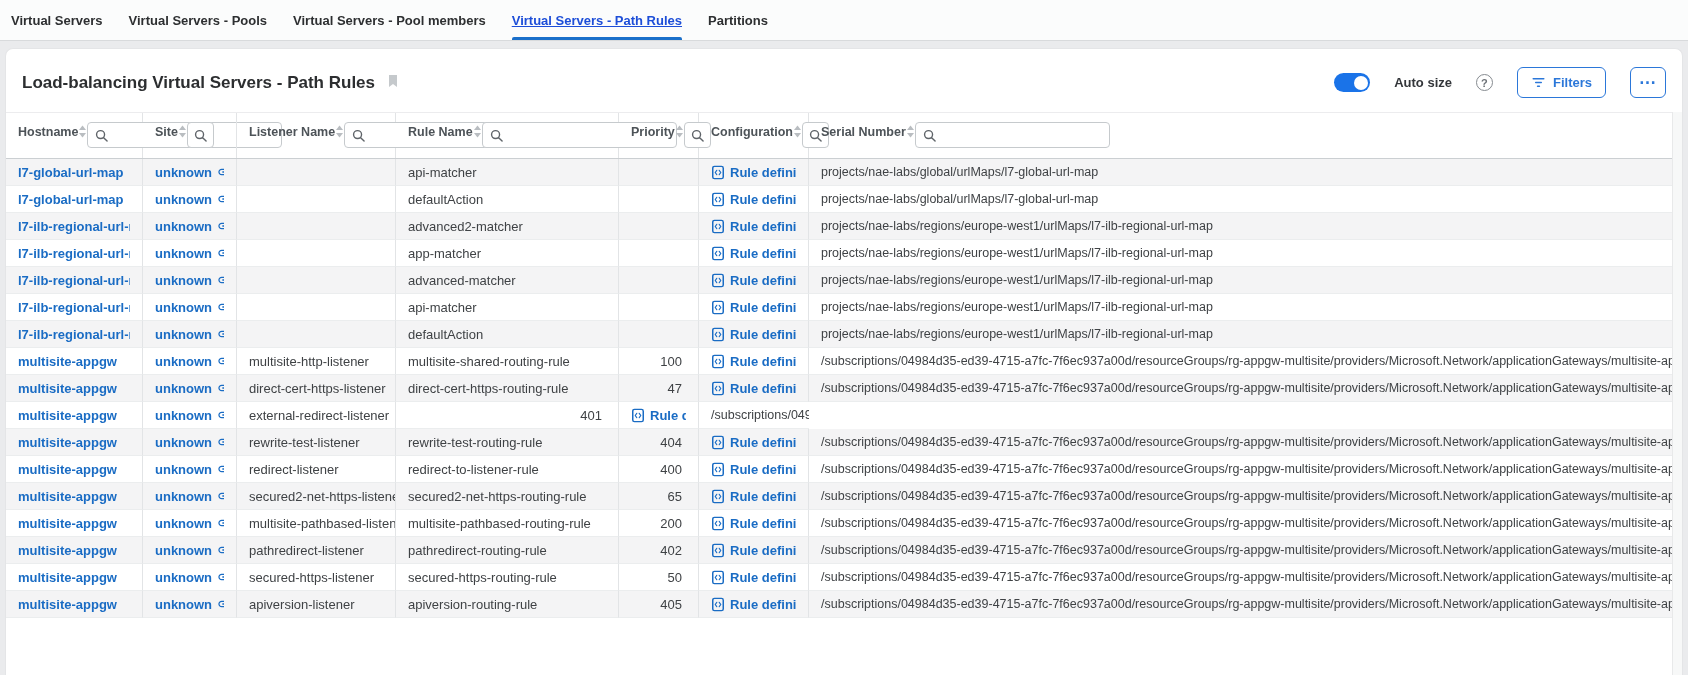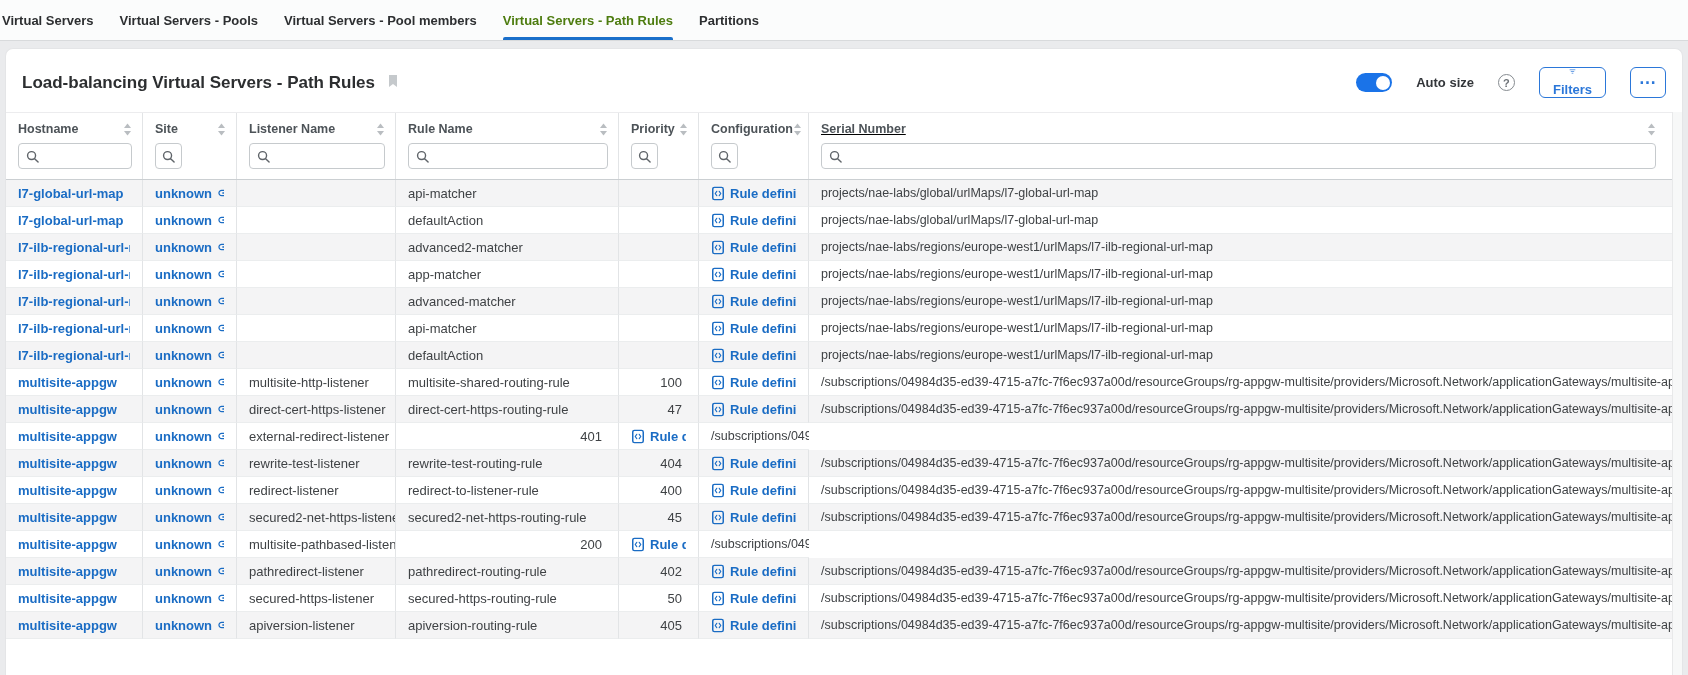--- a/index.html
+++ b/index.html
@@ -1,24 +1,24 @@
 <!DOCTYPE html>
 <html><head>
 <meta charset="utf-8">
 <style>
   * { box-sizing: border-box; margin: 0; padding: 0; }
   html,body { width:1688px; height:675px; overflow:hidden; background:#eaebed;
               font-family:"Liberation Sans", sans-serif; }
 
   
   .tabbar { height:41px; background:#fbfcfc; border-bottom:1px solid #d8dadc;
-            display:flex; align-items:stretch; padding:0 2px; gap:26px; }
+            display:flex; align-items:stretch; padding:0 11px; gap:26px; }
   .tab { display:flex; align-items:center; font-size:13px; font-weight:700;
          color:#2d2f31; cursor:pointer; position:relative; white-space:nowrap; }
-  .tab.active { color:#4d7c0f; }
+  .tab.active { color:#1d4ed8;text-decoration:underline; }
   .tab.active::after { content:""; position:absolute; left:0; right:0; bottom:0;
          height:3px; background:#1a6fca; border-radius:2px 2px 0 0; }
 
   
   .card { margin:7px 5px 0; background:#fff; border:1px solid #e4e5e7; border-bottom:none;
           border-radius:8px 8px 0 0; height:627px; overflow:hidden; }
   .card-header { display:flex; align-items:center; justify-content:space-between;
                  padding:18px 16px 14px; }
   .title-wrap { display:flex; align-items:flex-start; gap:10px; }
   .page-title { font-size:17px; font-weight:700; color:#2c2e30; }
@@ -28,33 +28,33 @@
   .toggle { width:36px; height:19px; border-radius:10px; background:#1a73e8;
             position:relative; cursor:pointer; flex:none; }
   .toggle .knob { position:absolute; top:2.5px; right:2.5px; width:14px; height:14px;
             border-radius:50%; background:#fff; }
   .toggle-label { font-size:13px; font-weight:600; color:#33363a; }
   .help { width:17px; height:17px; border:1.5px solid #868b90; border-radius:50%;
           color:#6d7277; font-size:11px; font-weight:700; display:flex;
           align-items:center; justify-content:center; cursor:pointer; }
   .btn { height:31px; background:#fff; border:1px solid #2b77d9; border-radius:6px;
          color:#2b77d9; font-size:13px; font-weight:700; display:flex; align-items:center;
-         gap:7px; padding:0 13px; cursor:pointer; font-family:inherit;flex-direction:column; }
+         gap:7px; padding:0 13px; cursor:pointer; font-family:inherit; }
   .btn.icon-only { width:36px; justify-content:center; padding:0; font-size:17px;
                    letter-spacing:1px; }
 
   
   .table-wrap { position:relative; --cols:137px 94px 159px 223px 80px 110px 1fr; }
   .vscroll { position:absolute; top:0; right:0; bottom:-600px; width:10px;
              background:#f7f8f8; border-left:1px solid #e8e9ea; z-index:5; }
   .thead { display:grid; grid-template-columns:var(--cols); border-top:1px solid #ececee;
            border-bottom:1px solid #cbcfd2; }
   .hcell { padding:9px 10px 10px 12px; border-right:1px solid #e2e4e6;
-           display:flex; flex-direction:column; min-width:0; }
-  .hcell:last-child { border-right:none; padding-right:26px;text-decoration:underline; }
+           display:flex; flex-direction:row; min-width:0; }
+  .hcell:last-child { border-right:none; padding-right:26px; }
   .hcell .top { display:flex; align-items:center; justify-content:space-between;
                 margin-bottom:7px; }
   .hlabel { font-size:12.5px; font-weight:700; color:#4d5358; white-space:nowrap; }
   .sortbtn { background:none; border:none; padding:0; cursor:pointer; line-height:0; }
   .searchbox { height:26px; border:1px solid #c6cacd; border-radius:4px; background:#fff;
                display:flex; align-items:center; gap:5px; padding:0 7px; }
   .searchbox input { border:none; outline:none; flex:1; min-width:0; font-size:12.5px;
                font-family:inherit; color:#333; background:transparent; }
   .searchbox.compact { width:27px; flex:none; justify-content:center; padding:0; }
 
@@ -561,21 +561,21 @@
     <div class="cell">
       <a class="blue-link">
               <span>unknown</span>
               <svg class="icn" width="16" height="16" viewBox="0 0 24 24">
     <path fill="#1a6cc4" d="M3.9 12c0-1.71 1.39-3.1 3.1-3.1h4V7H7c-2.76 0-5 2.24-5 5s2.24 5 5 5h4v-1.9H7c-1.71 0-3.1-1.39-3.1-3.1zM8 13h8v-2H8v2zm9-6h-4v1.9h4c1.71 0 3.1 1.39 3.1 3.1s-1.39 3.1-3.1 3.1h-4V17h4c2.76 0 5-2.24 5-5s-2.24-5-5-5z"></path>
   </svg>
             </a>
     </div>
     <div class="cell">secured2-net-https-listener</div>
     <div class="cell">secured2-net-https-routing-rule</div>
-    <div class="cell num">45</div>
+    <div class="cell num">65</div>
     <div class="cell">
       <a class="blue-link">
               <svg class="icn" width="14" height="15" viewBox="0 0 16 17">
     <rect x="2" y="1.5" width="12" height="14" rx="2" fill="none" stroke="#1a6cc4" stroke-width="1.7"></rect>
     <polyline points="6.6,6 4.8,8.5 6.6,11" fill="none" stroke="#1a6cc4" stroke-width="1.3" stroke-linecap="round" stroke-linejoin="round"></polyline>
     <polyline points="9.4,6 11.2,8.5 9.4,11" fill="none" stroke="#1a6cc4" stroke-width="1.3" stroke-linecap="round" stroke-linejoin="round"></polyline>
   </svg>
               <span>Rule definition</span>
             </a>
     </div>
@@ -587,20 +587,21 @@
     </div>
     <div class="cell">
       <a class="blue-link">
               <span>unknown</span>
               <svg class="icn" width="16" height="16" viewBox="0 0 24 24">
     <path fill="#1a6cc4" d="M3.9 12c0-1.71 1.39-3.1 3.1-3.1h4V7H7c-2.76 0-5 2.24-5 5s2.24 5 5 5h4v-1.9H7c-1.71 0-3.1-1.39-3.1-3.1zM8 13h8v-2H8v2zm9-6h-4v1.9h4c1.71 0 3.1 1.39 3.1 3.1s-1.39 3.1-3.1 3.1h-4V17h4c2.76 0 5-2.24 5-5s-2.24-5-5-5z"></path>
   </svg>
             </a>
     </div>
     <div class="cell">multisite-pathbased-listener</div>
+    <div class="cell">multisite-pathbased-routing-rule</div>
     <div class="cell num">200</div>
     <div class="cell">
       <a class="blue-link">
               <svg class="icn" width="14" height="15" viewBox="0 0 16 17">
     <rect x="2" y="1.5" width="12" height="14" rx="2" fill="none" stroke="#1a6cc4" stroke-width="1.7"></rect>
     <polyline points="6.6,6 4.8,8.5 6.6,11" fill="none" stroke="#1a6cc4" stroke-width="1.3" stroke-linecap="round" stroke-linejoin="round"></polyline>
     <polyline points="9.4,6 11.2,8.5 9.4,11" fill="none" stroke="#1a6cc4" stroke-width="1.3" stroke-linecap="round" stroke-linejoin="round"></polyline>
   </svg>
               <span>Rule definition</span>
             </a>

